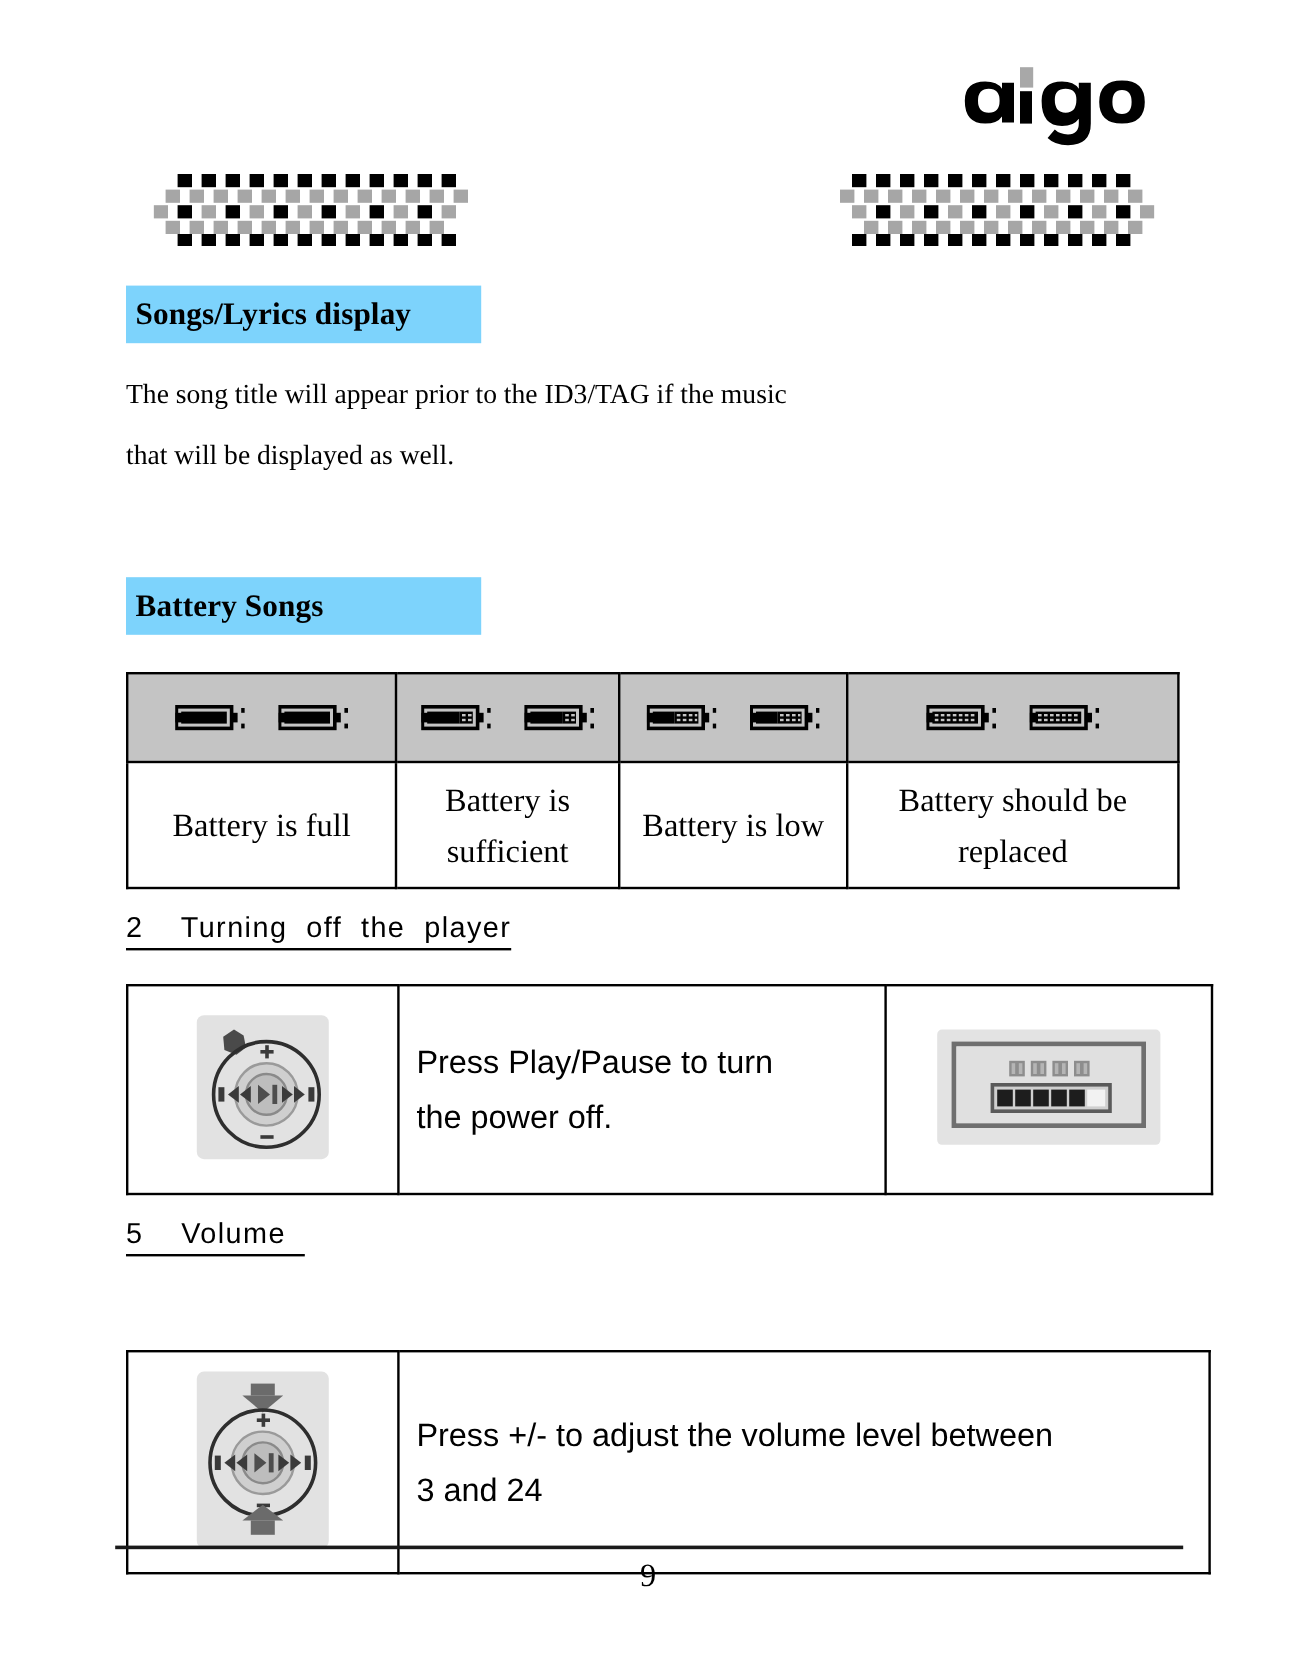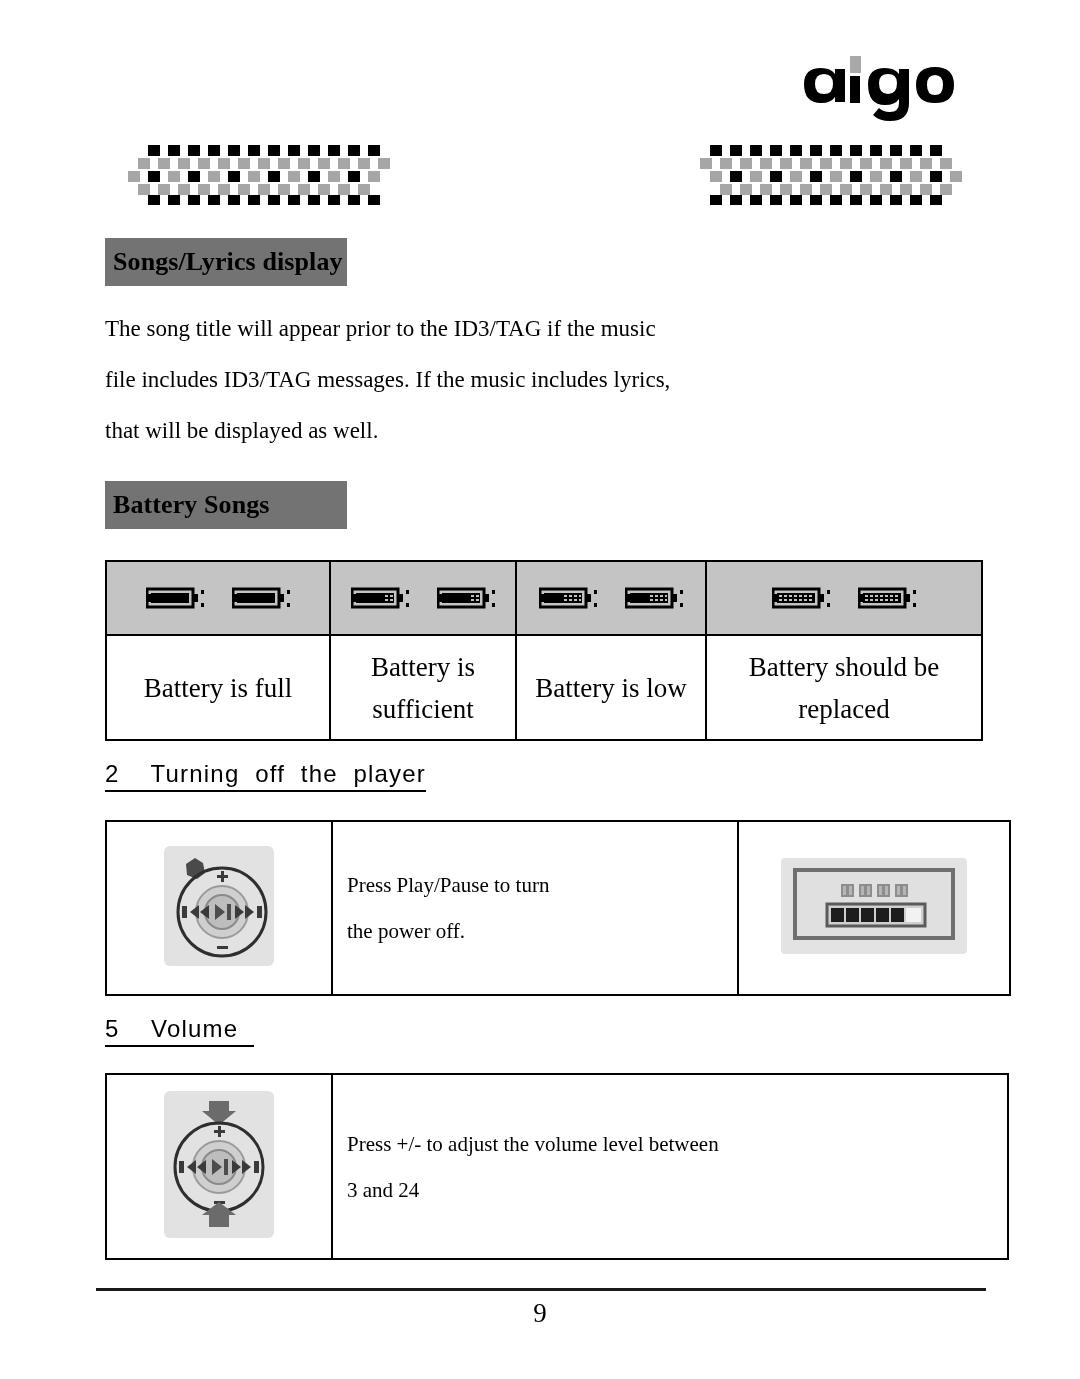--- a/index.html
+++ b/index.html
@@ -33,23 +33,23 @@
     height: 62px;
   }
   .checker.left  { left: 128px;  width: 272px; }
   .checker.right { left: 690px;  width: 272px; }
   .checker svg { display: block; width: 100%; height: 100%; }
 
   
   .headbar {
     position: absolute;
     left: 105px;
-    width: 242px;
+    width: 296px;
     height: 48px;
-    background: #737373;
+    background: #7dd3fc;
     display: flex;
     align-items: center;
   }
   .headbar span {
     font-family: "Liberation Serif", serif;
     font-weight: bold;
     font-size: 26px;
     letter-spacing: .1px;
     padding-left: 8px;
   }
@@ -133,33 +133,33 @@
   .step-table td {
     border: 2px solid #000;
     vertical-align: middle;
   }
   #step-table-power { top: 820px; width: 868px; }
   #step-table-power .c1 { width: 222px; }
   #step-table-power .c2 { width: 376px; }
   #step-table-power .c3 { width: 268px; }
   #step-table-power td { height: 170px; }
 
-  #step-table-volume { top: 1073px; width: 868px; }
+  #step-table-volume { top: 1125px; width: 868px; }
   #step-table-volume .c1 { width: 222px; }
   #step-table-volume .c2 { width: 646px; }
   #step-table-volume td { height: 181px; }
 
   .cell-center { text-align: center; }
   .cell-text {
-    font-size: 21px;
+    font-size: 27px;
     line-height: 46px;
     text-align: justify;
     text-justify: inter-word;
     padding: 0 14px;
-    font-family: Liberation Serif, serif;
+    font-family: Liberation Sans, sans-serif;
     margin-left: 32px;
   }
   .cell-text .lastline { text-align: left; }
 
   
   .artbox { display: inline-block; line-height: 0; }
 
   
   .footer-rule {
     position: absolute;
@@ -369,21 +369,20 @@
     </g>
   </svg>
 </div>
 
 <div class="headbar" id="headbar-songs">
   <span>Songs/Lyrics display</span>
 </div>
 
 <div class="para" id="para-songs">
   <div>The song title will appear prior to the ID3/TAG if the music</div>
-  <div>file includes ID3/TAG messages. If the music includes lyrics,</div>
   <div class="lastline">that will be displayed as well.</div>
 </div>
 
 <div class="headbar" id="headbar-battery">
   <span>Battery Songs</span>
 </div>
 
 <table class="batt-table">
   <tbody>
       <tr class="icons">

